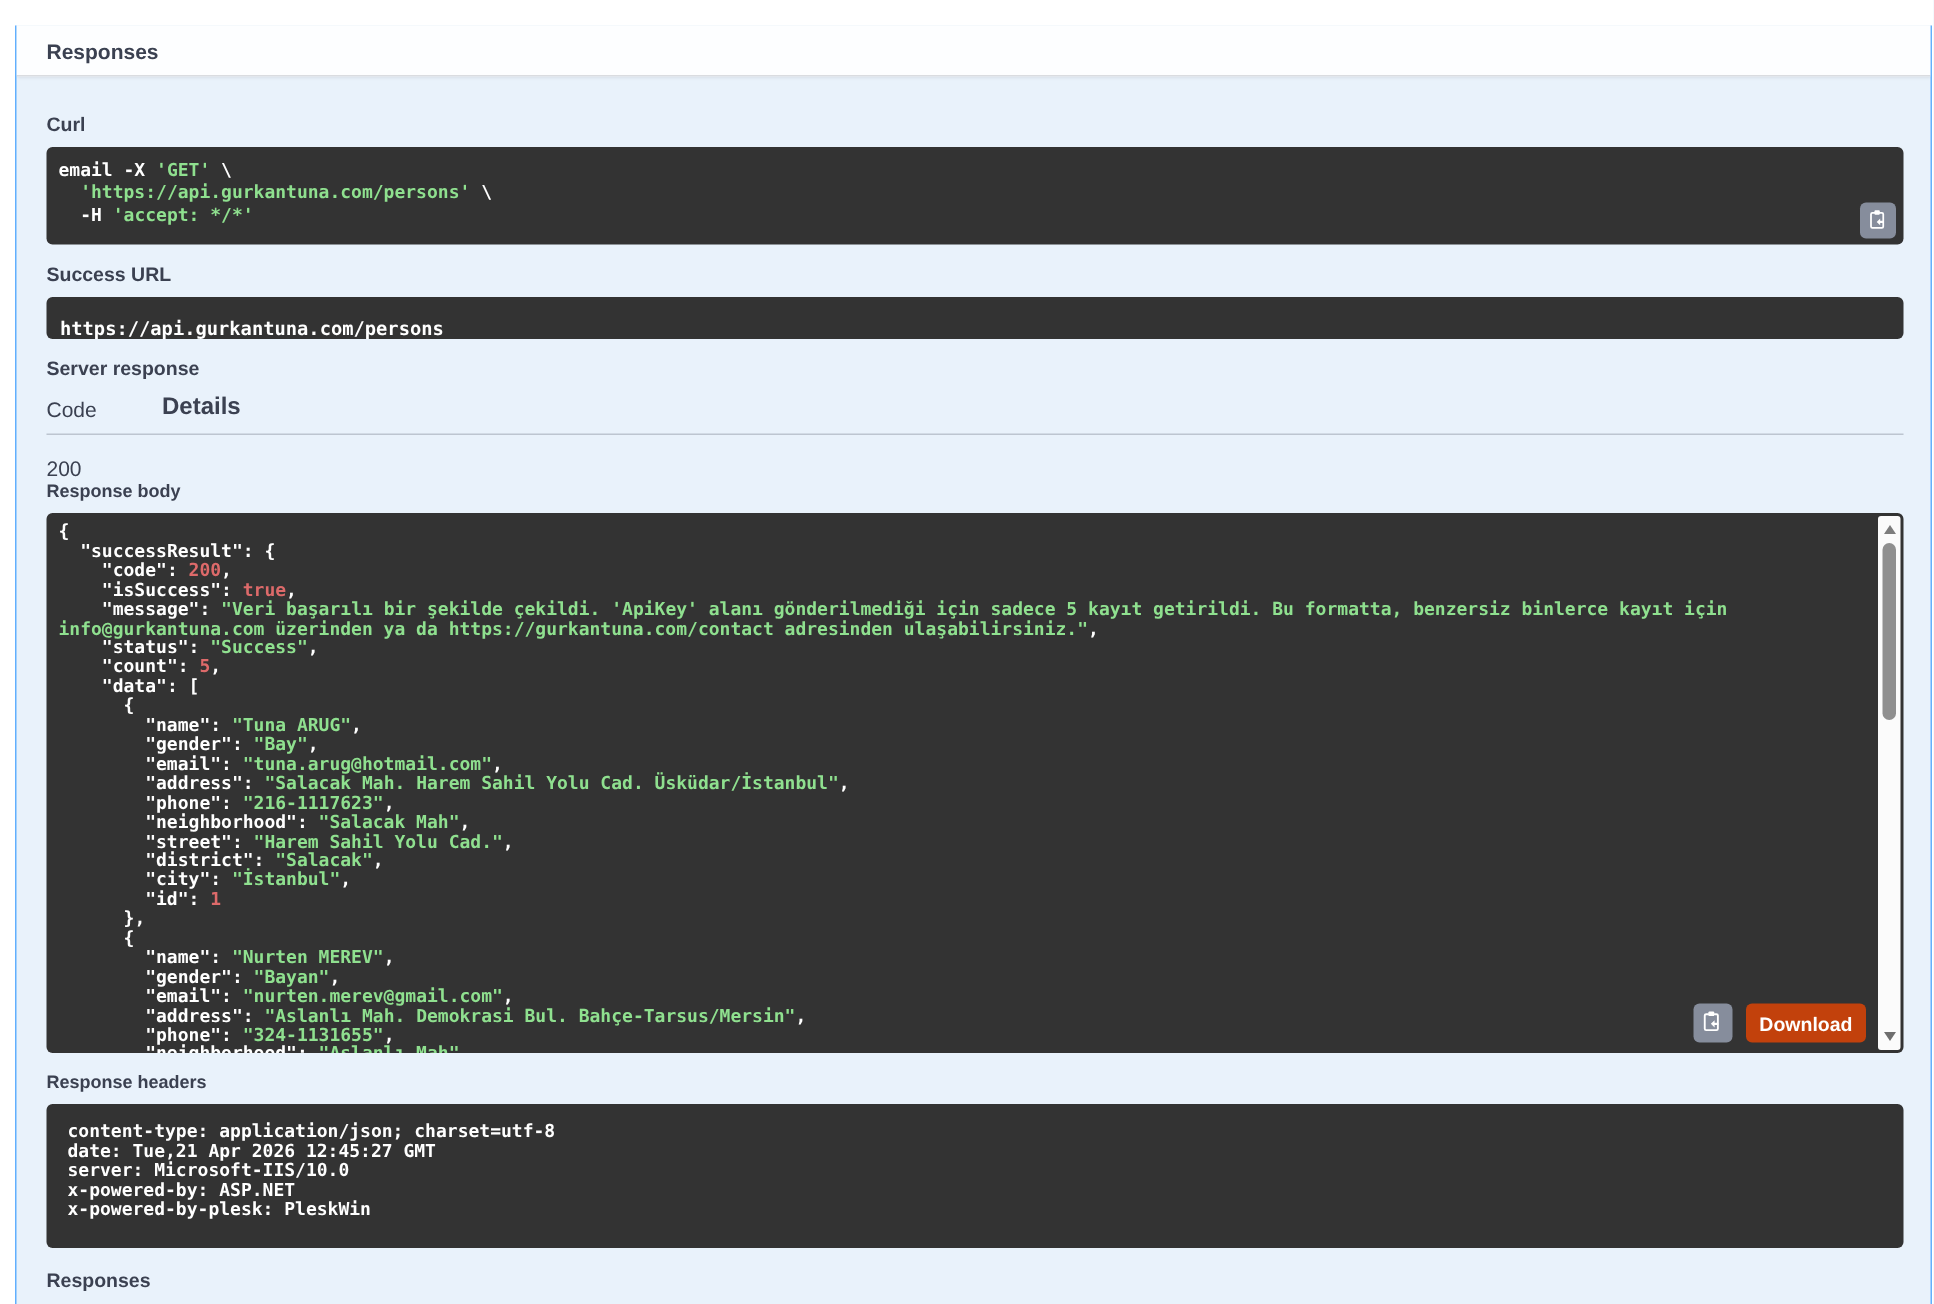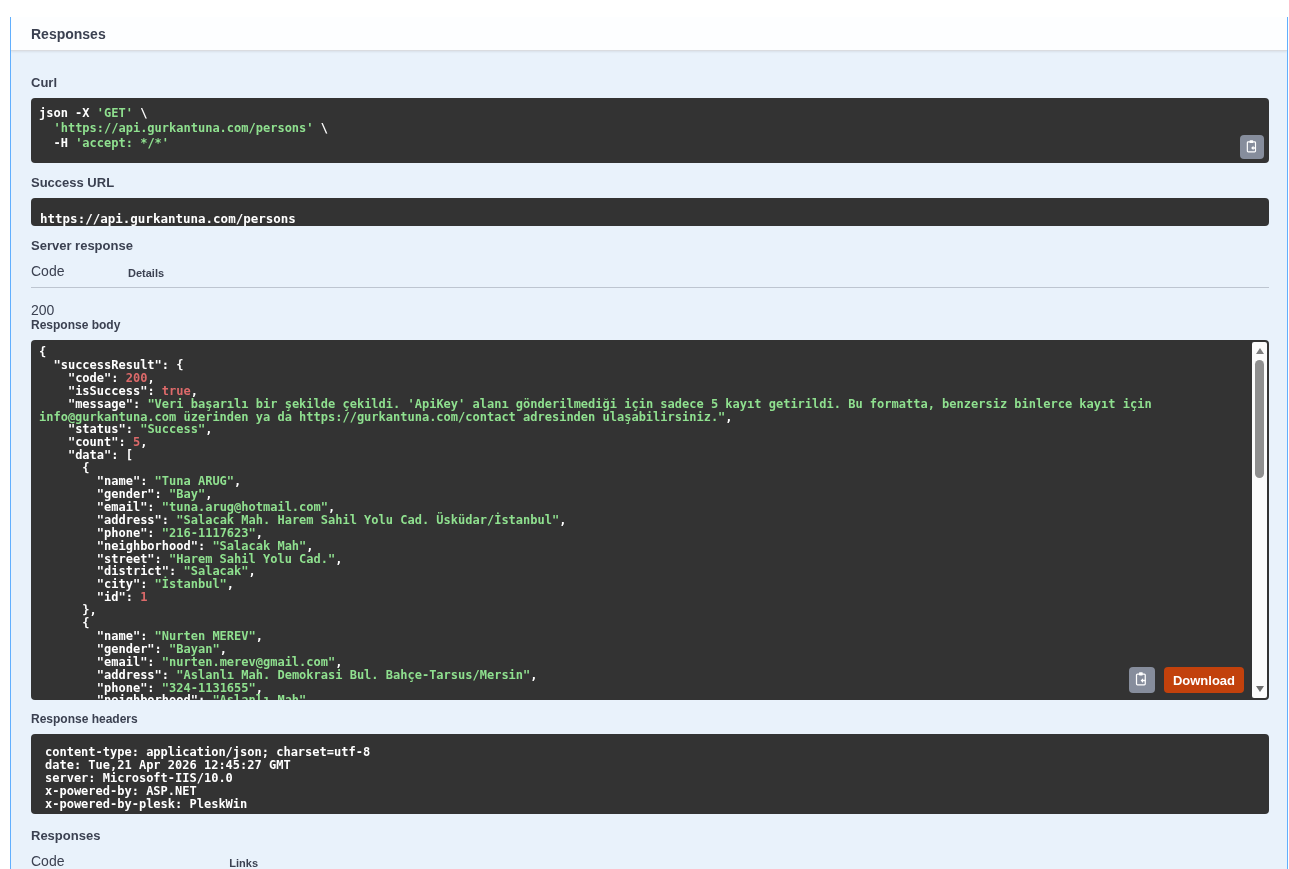--- a/index.html
+++ b/index.html
@@ -42,21 +42,21 @@
   .curl-copy { right:5px; bottom:4px; }
 
   .url-block { height:28px; margin-bottom:12px; display:flex; align-items:flex-end; padding:0 9px; font-size:12.5px; }
 
   .srv-lbl { margin:2px 0 10px 0; }
 
   .thead { display:flex; align-items:flex-end; padding-bottom:8px; border-bottom:1px solid rgba(59,65,81,.25); }
   .col-code { width:77px; font-size:14px; color:#3b4151; }
   .col-main { flex:1; min-width:0; }
   .col-links { width:130px; text-align:right; }
-  .h12 { font-size:11px; font-weight:700; color:#3b4151;margin-left:20px; }
+  .h12 { font-size:16px; font-weight:700; color:#3b4151; }
   .trow { display:flex; align-items:flex-start; padding-top:12px;flex-direction:column; }
   .code-val { width:77px; font-size:14px; padding-top:2px; }
   .val14 { font-size:14px; }
   .nolinks { font-size:12px; font-style:italic; color:#4a5362; }
 
   .body-lbl { margin:0 0 8px 0; }
   .body-block { position:relative; height:360px; margin-bottom:12px; overflow:hidden; }
   .body-pre { margin:0; padding:6px 28px 6px 8px; font-size:12px; line-height:12.9px; }
 
   .scrollbar {
@@ -68,39 +68,39 @@
   .sb-down { bottom:6px; border-top:6px solid #6e6e6e; }
   .sb-thumb { position:absolute; top:18px; left:3px; width:9px; height:118px; background:#8f8f8f; border-radius:5px; }
 
   .overlay-btns { position:absolute; right:25px; bottom:7px; display:flex; gap:9px; align-items:center; }
   .copy-btn2 { position:static; width:26px; height:26px; }
   .download-btn {
     height:26px; padding:0 9px; background:#c2410c; color:#ffffff; border:none; border-radius:4px;
     font-family:"Liberation Sans", sans-serif; font-size:13px; font-weight:700; cursor:pointer;
   }
 
-  .headers-block { height:80px; margin-bottom:14px; overflow:hidden; }
+  .headers-block { height:96px; margin-bottom:14px; overflow:hidden; }
   .headers-pre { margin:0; padding:12px 14px; font-size:12px; line-height:13px; white-space:pre; }
 
   .resp2-lbl { margin:0 0 10px 0; }
 </style>
 </head>
 <body>
 
 <div class="opblock">
 
   <div class="section-header">
     <span class="section-title">Responses</span>
   </div>
 
   <div class="content">
 
     <h4 class="lbl">Curl</h4>
     <div class="code-dark curl-block">
-      <pre class="curl-pre"><div class="code-line"><span class="tk-p">json -X </span><span class="tk-s">'GET'</span><span class="tk-p"> \</span></div><div class="code-line"><span class="tk-s">  'https://api.gurkantuna.com/persons'</span><span class="tk-p"> \</span></div><div class="code-line"><span class="tk-p">  -H </span><span class="tk-s">'accept: */*'</span></div></pre>
+      <pre class="curl-pre"><div class="code-line"><span class="tk-p">email -X </span><span class="tk-s">'GET'</span><span class="tk-p"> \</span></div><div class="code-line"><span class="tk-s">  'https://api.gurkantuna.com/persons'</span><span class="tk-p"> \</span></div><div class="code-line"><span class="tk-p">  -H </span><span class="tk-s">'accept: */*'</span></div></pre>
       <button class="mini-btn curl-copy">
         <span>
           <svg width="14" height="14" viewBox="0 0 24 24">
               <path fill="none" stroke="#ffffff" stroke-width="2" d="M9 5H5.5A1.5 1.5 0 0 0 4 6.5v14A1.5 1.5 0 0 0 5.5 22h11a1.5 1.5 0 0 0 1.5-1.5V6.5A1.5 1.5 0 0 0 16.5 5H13"></path>
               <rect x="8" y="2" width="6" height="5" rx="1" fill="#ffffff"></rect>
               <path fill="#ffffff" d="M14.5 11.5l-4 3.8 4 3.8v-2.6h4v-2.4h-4z"></path>
             </svg>
         </span>
       </button>
     </div>

